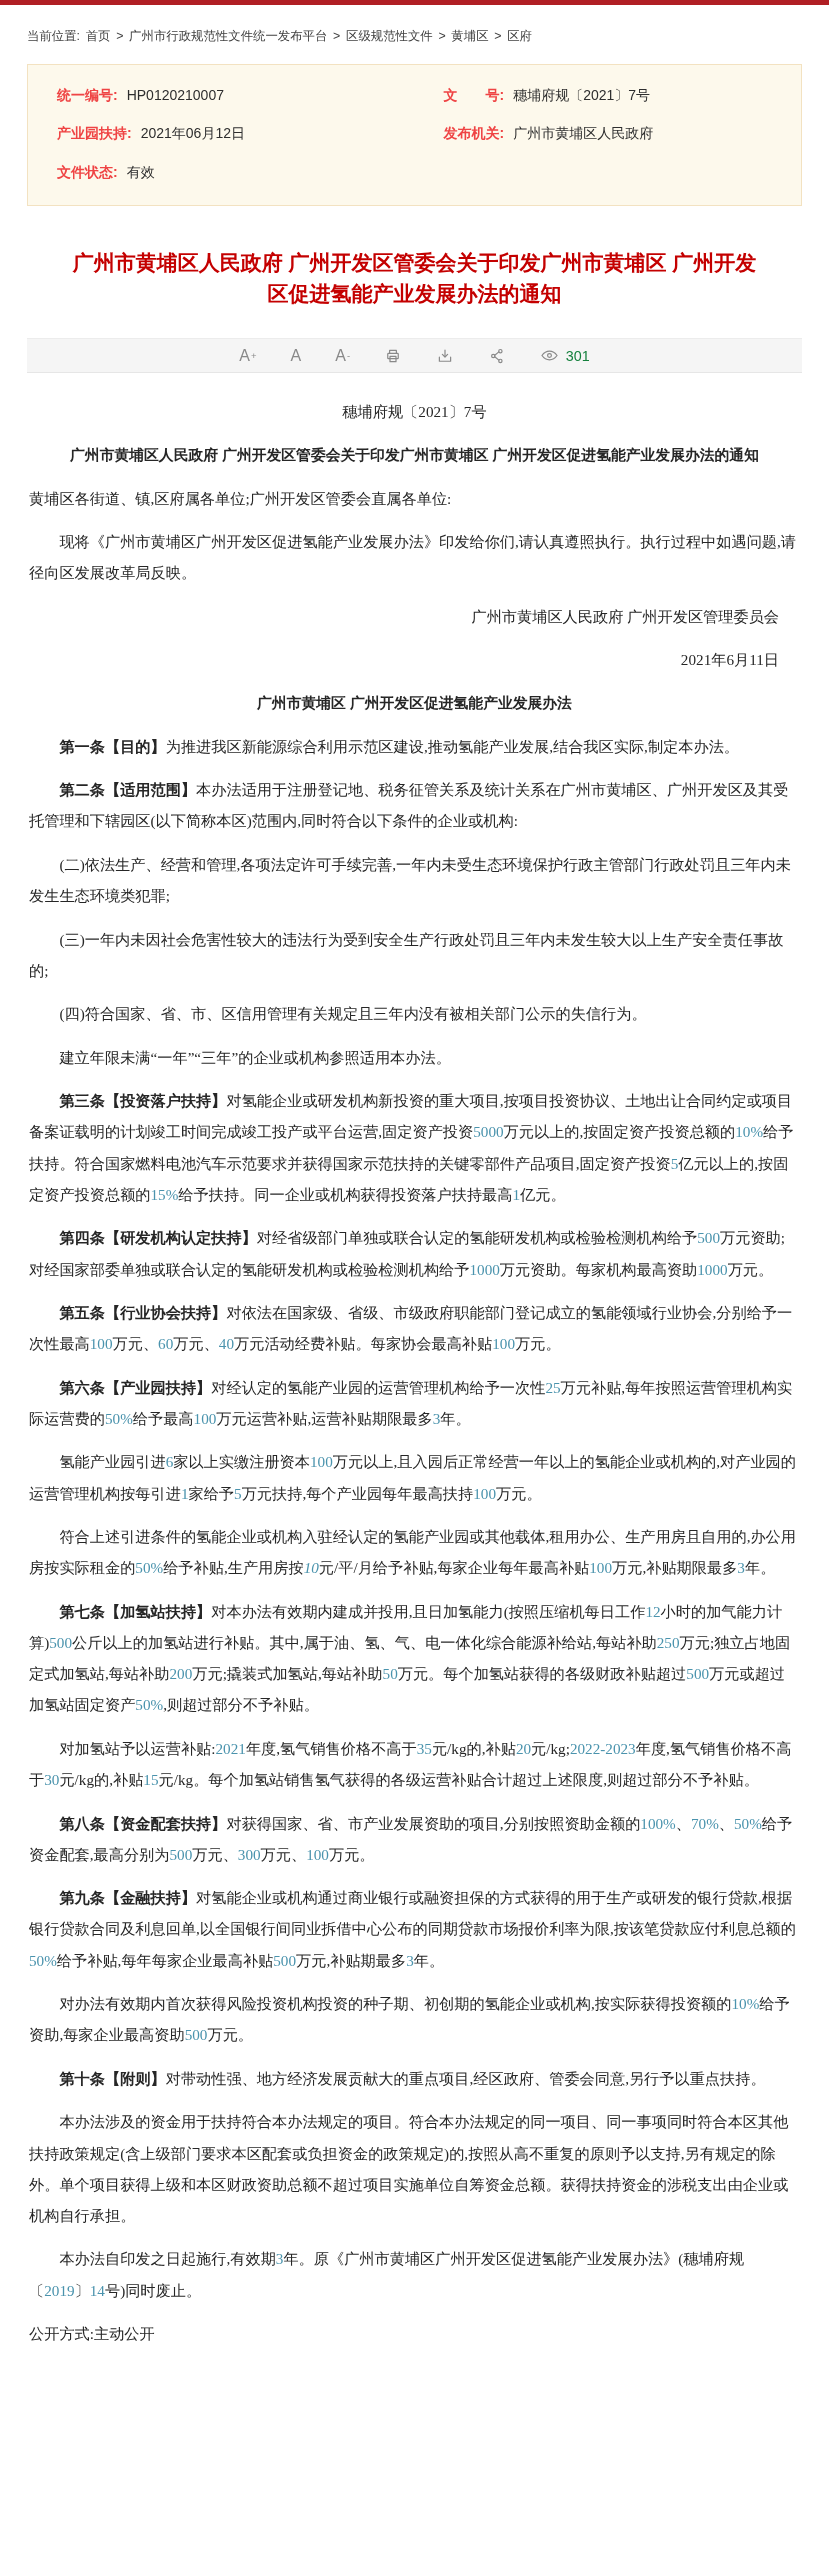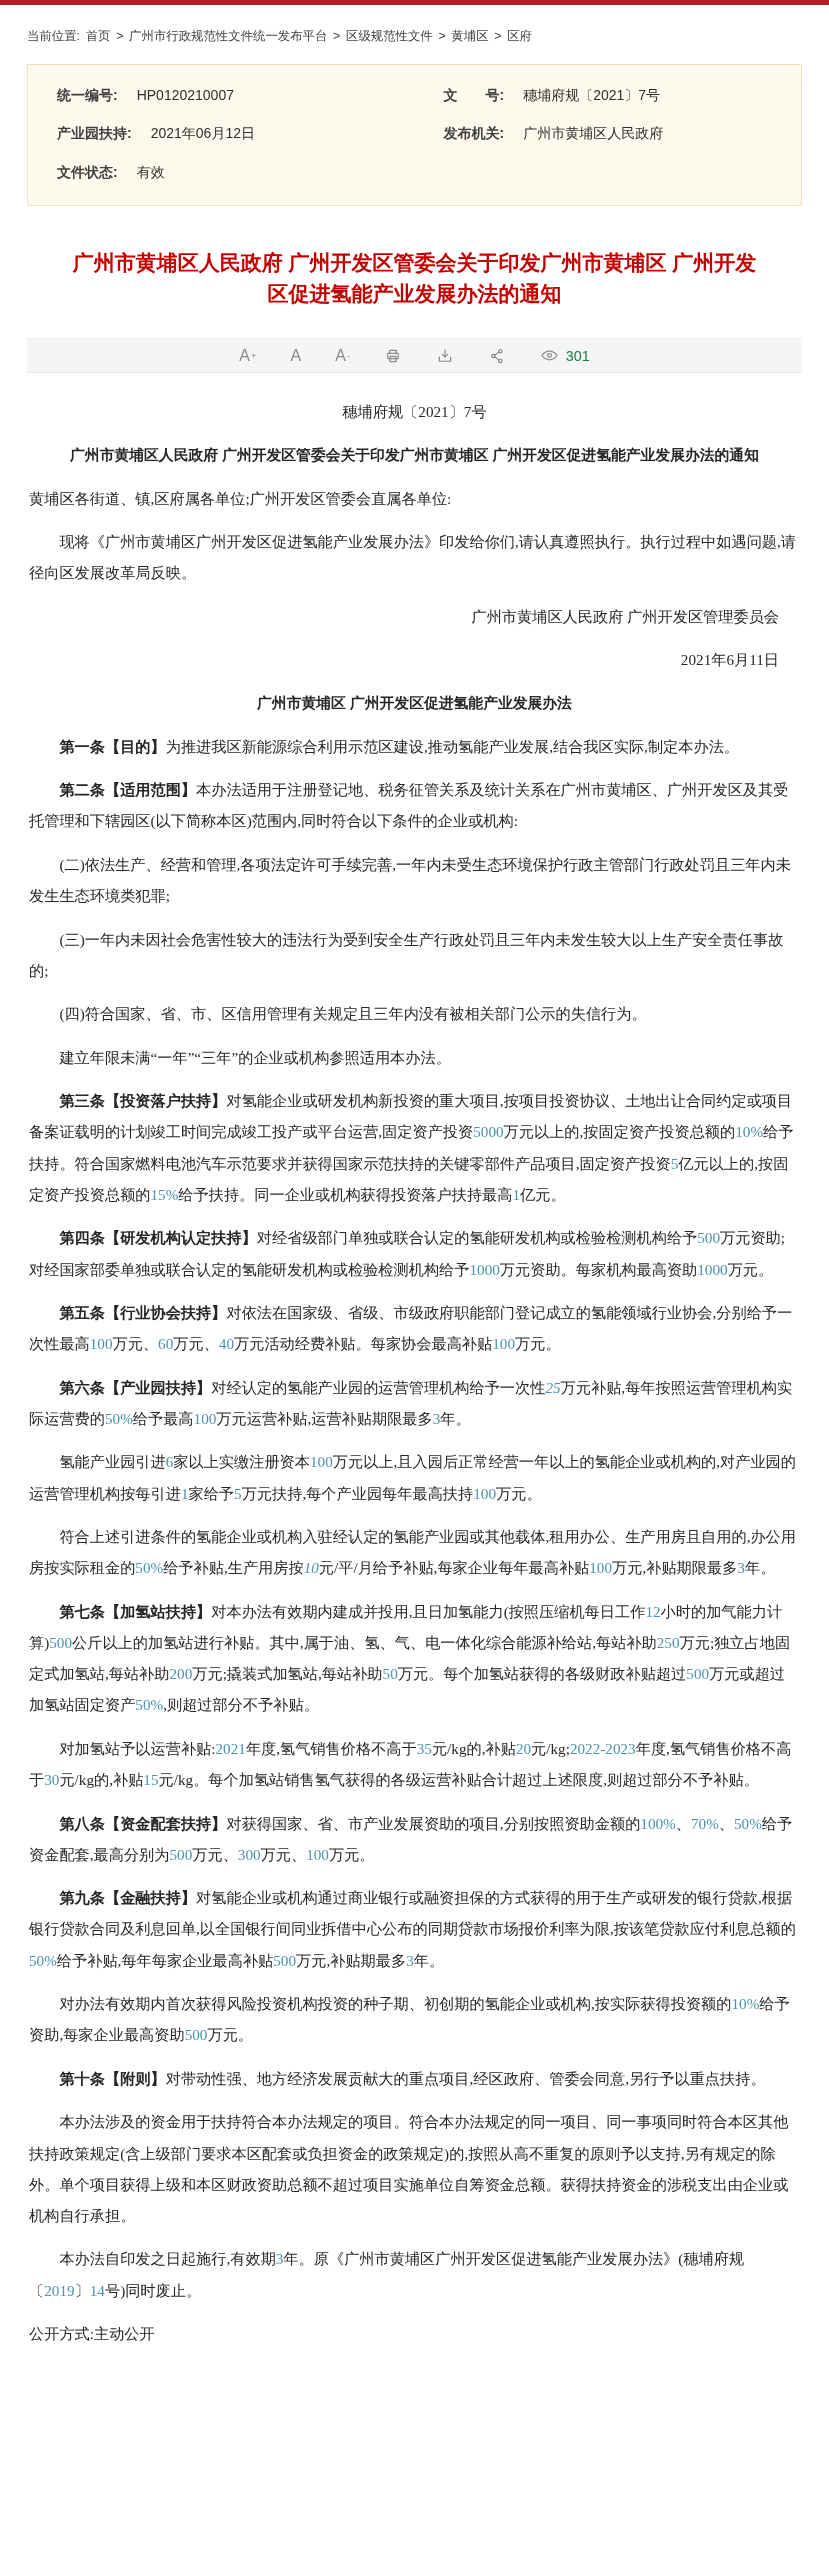--- a/index.html
+++ b/index.html
@@ -26,22 +26,22 @@
   
   .info-box {
     margin: 19px 27px 0 27px;
     background: #fdf9ec;
     border: 1px solid #f3e2c1;
     padding: 21px 0 3.8px 0;
     display: grid;
     grid-template-columns: 1fr 1fr;
   }
   .info-field { display:flex; padding: 0 9.5px 19px 29px; font-size: 14px; line-height: 1.4; }
-  .info-label { color: #404040; font-weight: bold; white-space: pre; }
-  .info-value { color: #2e2e2e; margin-left: 19px; }
+  .info-label { color: #ef4444; font-weight: bold; white-space: pre; }
+  .info-value { color: #2e2e2e; margin-left: 9px; }
 
   
   .doc-title {
     margin: 42px 67px 0 67px;
     text-align: center;
     color: #c40000;
     font-size: 21px;
     font-weight: bold;
     line-height: 1.45;
   }
@@ -171,21 +171,21 @@
     <p class="center-bold gap-before">广州市黄埔区 广州开发区促进氢能产业发展办法</p>
     <p class="indent"><strong class="lead">第一条【目的】</strong>为推进我区新能源综合利用示范区建设,推动氢能产业发展,结合我区实际,制定本办法。</p>
     <p class="indent"><strong class="lead">第二条【适用范围】</strong>本办法适用于注册登记地、税务征管关系及统计关系在广州市黄埔区、广州开发区及其受托管理和下辖园区(以下简称本区)范围内,同时符合以下条件的企业或机构:</p>
     <p class="indent">(二)依法生产、经营和管理,各项法定许可手续完善,一年内未受生态环境保护行政主管部门行政处罚且三年内未发生生态环境类犯罪;</p>
     <p class="indent">(三)一年内未因社会危害性较大的违法行为受到安全生产行政处罚且三年内未发生较大以上生产安全责任事故的;</p>
     <p class="indent">(四)符合国家、省、市、区信用管理有关规定且三年内没有被相关部门公示的失信行为。</p>
     <p class="indent">建立年限未满“一年”“三年”的企业或机构参照适用本办法。</p>
     <p class="indent"><strong class="lead">第三条【投资落户扶持】</strong>对氢能企业或研发机构新投资的重大项目,按项目投资协议、土地出让合同约定或项目备案证载明的计划竣工时间完成竣工投产或平台运营,固定资产投资<span class="num" style="color: rgb(74, 147, 173);">5000</span>万元以上的,按固定资产投资总额的<span class="num" style="color: rgb(74, 147, 173);">10%</span>给予扶持。符合国家燃料电池汽车示范要求并获得国家示范扶持的关键零部件产品项目,固定资产投资<span class="num" style="color: rgb(74, 147, 173);">5</span>亿元以上的,按固定资产投资总额的<span class="num" style="color: rgb(74, 147, 173);">15%</span>给予扶持。同一企业或机构获得投资落户扶持最高<span class="num" style="color: rgb(74, 147, 173);">1</span>亿元。</p>
     <p class="indent"><strong class="lead">第四条【研发机构认定扶持】</strong>对经省级部门单独或联合认定的氢能研发机构或检验检测机构给予<span class="num" style="color: rgb(74, 147, 173);">500</span>万元资助;对经国家部委单独或联合认定的氢能研发机构或检验检测机构给予<span class="num" style="color: rgb(74, 147, 173);">1000</span>万元资助。每家机构最高资助<span class="num" style="color: rgb(74, 147, 173);">1000</span>万元。</p>
     <p class="indent"><strong class="lead">第五条【行业协会扶持】</strong>对依法在国家级、省级、市级政府职能部门登记成立的氢能领域行业协会,分别给予一次性最高<span class="num" style="color: rgb(74, 147, 173);">100</span>万元、<span class="num" style="color: rgb(74, 147, 173);">60</span>万元、<span class="num" style="color: rgb(74, 147, 173);">40</span>万元活动经费补贴。每家协会最高补贴<span class="num" style="color: rgb(74, 147, 173);">100</span>万元。</p>
-    <p class="indent"><strong class="lead">第六条【产业园扶持】</strong>对经认定的氢能产业园的运营管理机构给予一次性<span class="num" style="color: rgb(74, 147, 173); font-style: italic;">25</span>万元补贴,每年按照运营管理机构实际运营费的<span class="num" style="color: rgb(74, 147, 173);">50%</span>给予最高<span class="num" style="color: rgb(74, 147, 173);">100</span>万元运营补贴,运营补贴期限最多<span class="num" style="color: rgb(74, 147, 173);">3</span>年。</p>
+    <p class="indent"><strong class="lead">第六条【产业园扶持】</strong>对经认定的氢能产业园的运营管理机构给予一次性<span class="num" style="color: rgb(74, 147, 173);">25</span>万元补贴,每年按照运营管理机构实际运营费的<span class="num" style="color: rgb(74, 147, 173);">50%</span>给予最高<span class="num" style="color: rgb(74, 147, 173);">100</span>万元运营补贴,运营补贴期限最多<span class="num" style="color: rgb(74, 147, 173);">3</span>年。</p>
     <p class="indent">氢能产业园引进<span class="num" style="color: rgb(74, 147, 173);">6</span>家以上实缴注册资本<span class="num" style="color: rgb(74, 147, 173);">100</span>万元以上,且入园后正常经营一年以上的氢能企业或机构的,对产业园的运营管理机构按每引进<span class="num" style="color: rgb(74, 147, 173);">1</span>家给予<span class="num" style="color: rgb(74, 147, 173);">5</span>万元扶持,每个产业园每年最高扶持<span class="num" style="color: rgb(74, 147, 173);">100</span>万元。</p>
     <p class="indent">符合上述引进条件的氢能企业或机构入驻经认定的氢能产业园或其他载体,租用办公、生产用房且自用的,办公用房按实际租金的<span class="num" style="color: rgb(74, 147, 173);">50%</span>给予补贴,生产用房按<span class="num" style="color: rgb(74, 147, 173); font-style: italic;">10</span>元/平/月给予补贴,每家企业每年最高补贴<span class="num" style="color: rgb(74, 147, 173);">100</span>万元,补贴期限最多<span class="num" style="color: rgb(74, 147, 173);">3</span>年。</p>
     <p class="indent"><strong class="lead">第七条【加氢站扶持】</strong>对本办法有效期内建成并投用,且日加氢能力(按照压缩机每日工作<span class="num" style="color: rgb(74, 147, 173);">12</span>小时的加气能力计算)<span class="num" style="color: rgb(74, 147, 173);">500</span>公斤以上的加氢站进行补贴。其中,属于油、氢、气、电一体化综合能源补给站,每站补助<span class="num" style="color: rgb(74, 147, 173);">250</span>万元;独立占地固定式加氢站,每站补助<span class="num" style="color: rgb(74, 147, 173);">200</span>万元;撬装式加氢站,每站补助<span class="num" style="color: rgb(74, 147, 173);">50</span>万元。每个加氢站获得的各级财政补贴超过<span class="num" style="color: rgb(74, 147, 173);">500</span>万元或超过加氢站固定资产<span class="num" style="color: rgb(74, 147, 173);">50%</span>,则超过部分不予补贴。</p>
     <p class="indent">对加氢站予以运营补贴:<span class="num" style="color: rgb(74, 147, 173);">2021</span>年度,氢气销售价格不高于<span class="num" style="color: rgb(74, 147, 173);">35</span>元/kg的,补贴<span class="num" style="color: rgb(74, 147, 173);">20</span>元/kg;<span class="num" style="color: rgb(74, 147, 173);">2022-2023</span>年度,氢气销售价格不高于<span class="num" style="color: rgb(74, 147, 173);">30</span>元/kg的,补贴<span class="num" style="color: rgb(74, 147, 173);">15</span>元/kg。每个加氢站销售氢气获得的各级运营补贴合计超过上述限度,则超过部分不予补贴。</p>
     <p class="indent"><strong class="lead">第八条【资金配套扶持】</strong>对获得国家、省、市产业发展资助的项目,分别按照资助金额的<span class="num" style="color: rgb(74, 147, 173);">100%</span>、<span class="num" style="color: rgb(74, 147, 173);">70%</span>、<span class="num" style="color: rgb(74, 147, 173);">50%</span>给予资金配套,最高分别为<span class="num" style="color: rgb(74, 147, 173);">500</span>万元、<span class="num" style="color: rgb(74, 147, 173);">300</span>万元、<span class="num" style="color: rgb(74, 147, 173);">100</span>万元。</p>
     <p class="indent"><strong class="lead">第九条【金融扶持】</strong>对氢能企业或机构通过商业银行或融资担保的方式获得的用于生产或研发的银行贷款,根据银行贷款合同及利息回单,以全国银行间同业拆借中心公布的同期贷款市场报价利率为限,按该笔贷款应付利息总额的<span class="num" style="color: rgb(74, 147, 173);">50%</span>给予补贴,每年每家企业最高补贴<span class="num" style="color: rgb(74, 147, 173);">500</span>万元,补贴期最多<span class="num" style="color: rgb(74, 147, 173);">3</span>年。</p>
     <p class="indent">对办法有效期内首次获得风险投资机构投资的种子期、初创期的氢能企业或机构,按实际获得投资额的<span class="num" style="color: rgb(74, 147, 173);">10%</span>给予资助,每家企业最高资助<span class="num" style="color: rgb(74, 147, 173);">500</span>万元。</p>
     <p class="indent"><strong class="lead">第十条【附则】</strong>对带动性强、地方经济发展贡献大的重点项目,经区政府、管委会同意,另行予以重点扶持。</p>
     <p class="indent">本办法涉及的资金用于扶持符合本办法规定的项目。符合本办法规定的同一项目、同一事项同时符合本区其他扶持政策规定(含上级部门要求本区配套或负担资金的政策规定)的,按照从高不重复的原则予以支持,另有规定的除外。单个项目获得上级和本区财政资助总额不超过项目实施单位自筹资金总额。获得扶持资金的涉税支出由企业或机构自行承担。</p>
     <p class="indent">本办法自印发之日起施行,有效期<span class="num" style="color: rgb(74, 147, 173);">3</span>年。原《广州市黄埔区广州开发区促进氢能产业发展办法》(穗埔府规〔<span class="num" style="color: rgb(74, 147, 173);">2019</span>〕<span class="num" style="color: rgb(74, 147, 173);">14</span>号)同时废止。</p>

